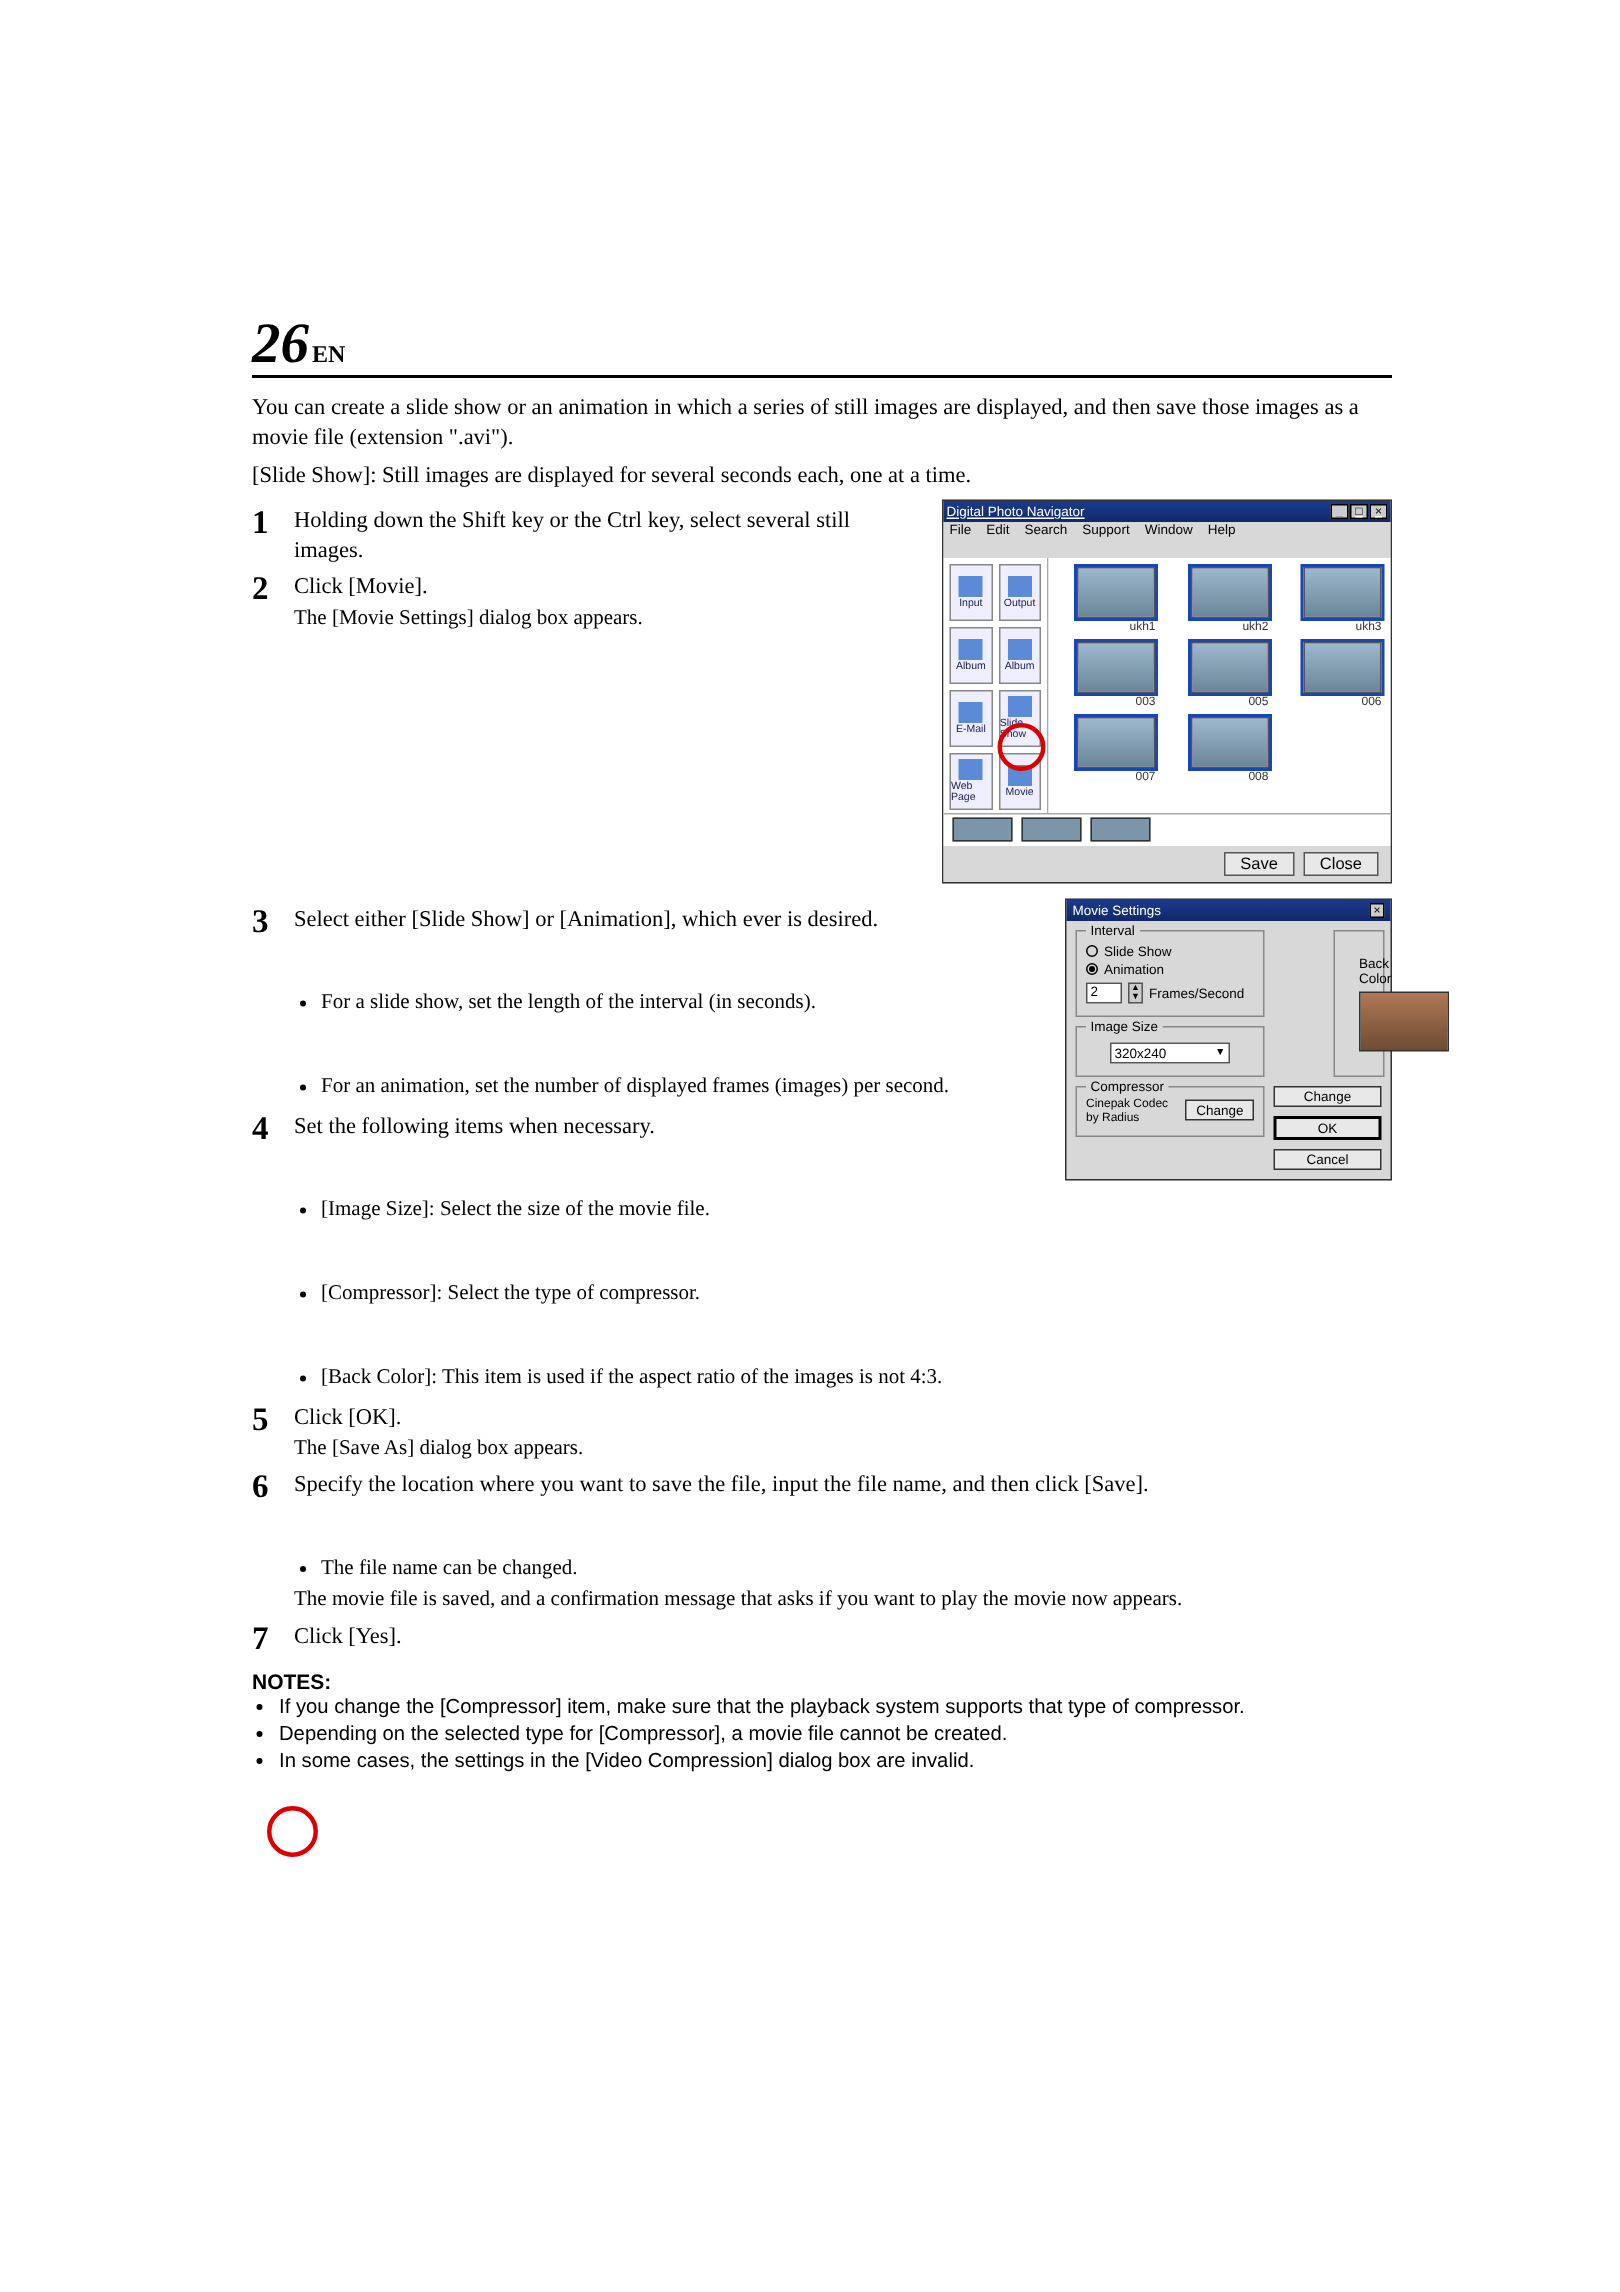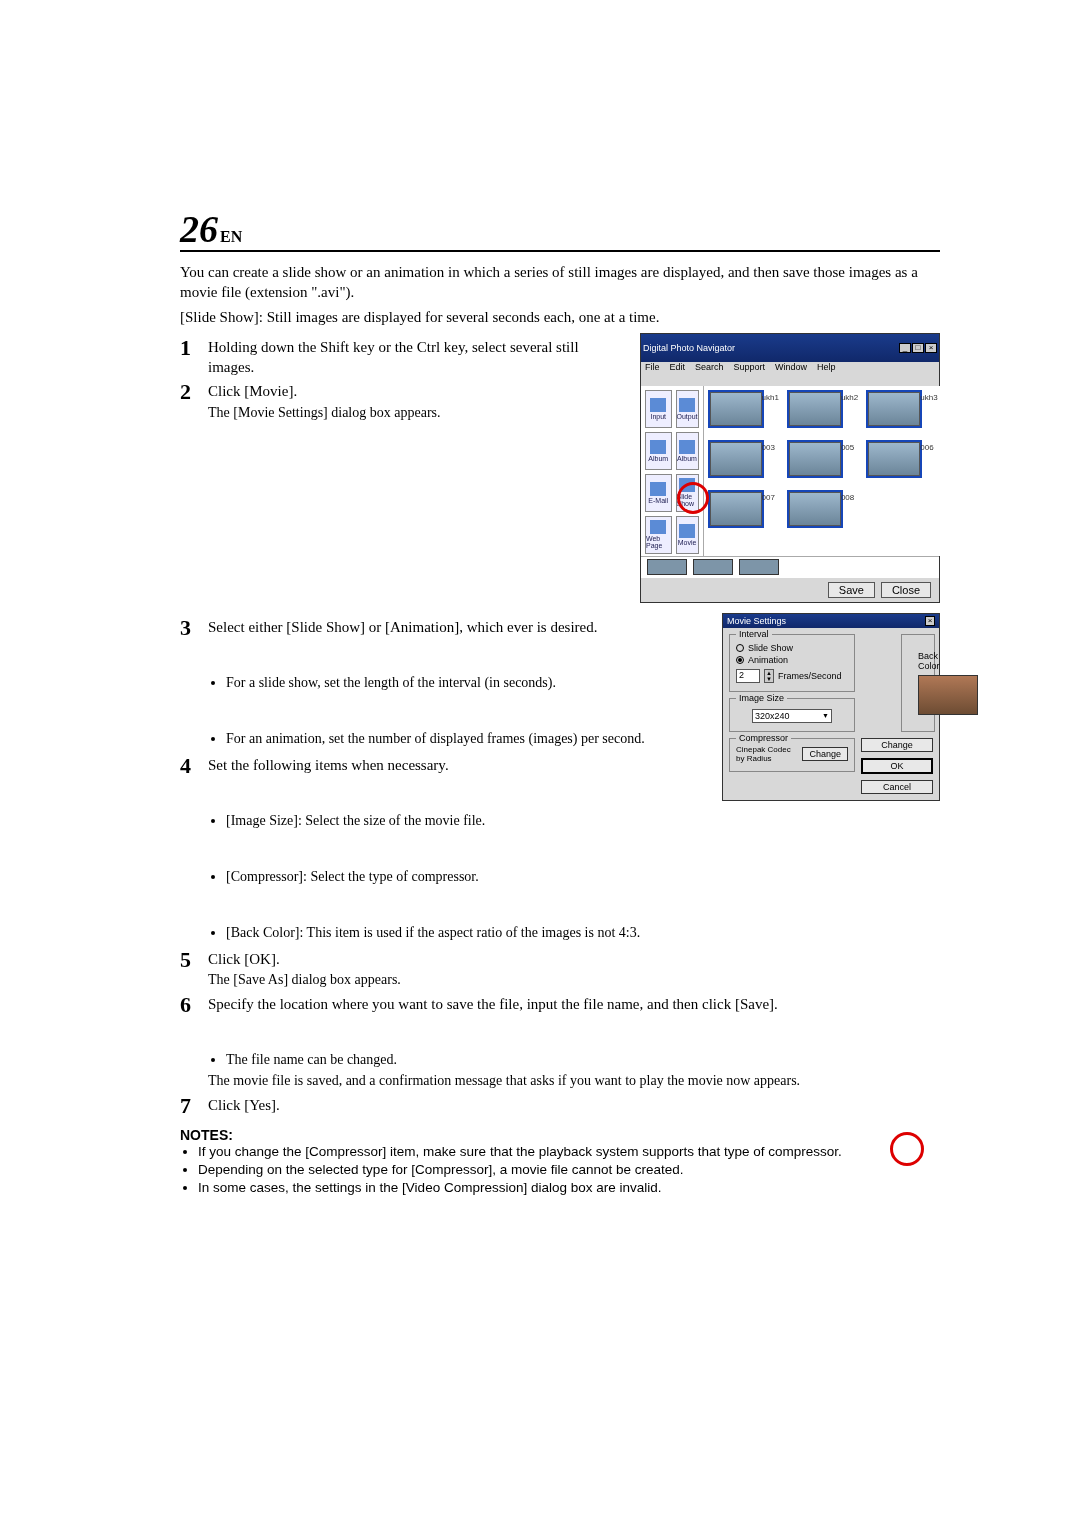--- a/index.html
+++ b/index.html
@@ -5,21 +5,21 @@
   * { box-sizing: border-box; margin: 0; padding: 0; }
   body {
     width: 1080px;
     height: 1528px;
     background: #fff;
     font-family: "Times New Roman", serif;
     position: relative;
   }
   .page {
     position: absolute;
-    left: 180px;
+    left: 168px;
     top: 210px;
     width: 760px;
   }
   .header-row {
     display: flex;
     align-items: baseline;
     justify-content: space-between;
     border-bottom: 2px solid #000;
     padding-bottom: 2px;
     margin-bottom: 10px;
@@ -81,25 +81,26 @@
     border: 1px solid #333;
     background: #d8d8d8;
     font-family: Arial, sans-serif;
     font-size: 9px;
     display: flex;
     flex-direction: column;
   }
   .titlebar {
     background: linear-gradient(#1a3b8b, #10286a);
     color: #fff;
-    height: 28px;
+    height: 14px;
     display: flex;
     align-items: center;
     justify-content: space-between;
     padding: 0 2px;
+    text-decoration: underline;
   }
   .titlebar .wbtns { display: flex; gap: 1px; }
   .wbtn { width: 12px; height: 10px; background: #ccc; border: 1px solid #000; text-align: center; line-height: 8px; font-size: 8px; color:#000;}
   .menubar { background: #d8d8d8; height: 24px; display: flex; gap: 10px; padding: 0 4px; color: #000; }
   .app-body { display: flex; height: 170px; }
   .sidebar {
     width: 70px;
     background: #fff;
     border-right: 1px solid #aaa;
     display: grid;
@@ -132,21 +133,21 @@
   .thumbs {
     flex: 1;
     background: #fff;
     padding: 6px;
     display: grid;
     grid-template-columns: repeat(3, 1fr);
     grid-auto-rows: 44px;
     gap: 6px 10px;
     position: relative;
   }
-  .thumb { display: flex; flex-direction: row; align-items: flex-start; font-size: 8px; color:#333; }
+  .thumb { display: flex; flex-direction: column; align-items: flex-end; font-size: 8px; color:#333; }
   .thumb .img { width: 52px; height: 34px; background: linear-gradient(#9db7cc,#6b8599); border:1px solid #555;}
   .thumb.sel .img { outline: 2px solid #1646b8; }
   .thumb .cap { margin-top: 1px; }
   .filmstrip { height: 22px; background:#fff; border-top:1px solid #aaa; display:flex; align-items:center; padding:0 6px; gap:6px;}
   .filmstrip .fthumb { width:40px; height:16px; background:#7d95a8; border:1px solid #333; }
   .bottom-btns { height: 24px; display: flex; justify-content: flex-end; gap: 6px; align-items: center; padding-right: 8px; background:#d8d8d8;}
   .win-btn { background:#e8e8e8; border:1px solid #555; padding:1px 10px; font-size:11px; }
   
   .dlg {
     width: 218px;
@@ -417,21 +418,21 @@
       <div class="sub">The movie file is saved, and a confirmation message that asks if you want to play the movie now appears.</div>
     </div>
   </div>
   <div class="step">
     <div class="step-num">7</div>
     <div class="step-body">
       <div>Click [Yes].</div>
     </div>
   </div>
 
-  <div style="display:flex; align-items:center; gap:20px;">
+  <div style="display:flex; align-items:flex-start; gap:20px;flex-direction:column;">
     <div style="flex:1;">
       <div class="notes-h">NOTES:</div>
       <ul class="notes-list">
         <li>If you change the [Compressor] item, make sure that the playback system supports that type of compressor.</li>
         <li>Depending on the selected type for [Compressor], a movie file cannot be created.</li>
         <li>In some cases, the settings in the [Video Compression] dialog box are invalid.</li>
       </ul>
     </div>
     <div style="width:60px; position:relative; height:50px;">
       <div class="annot-circle" style="left:10px; top:0;"></div>

